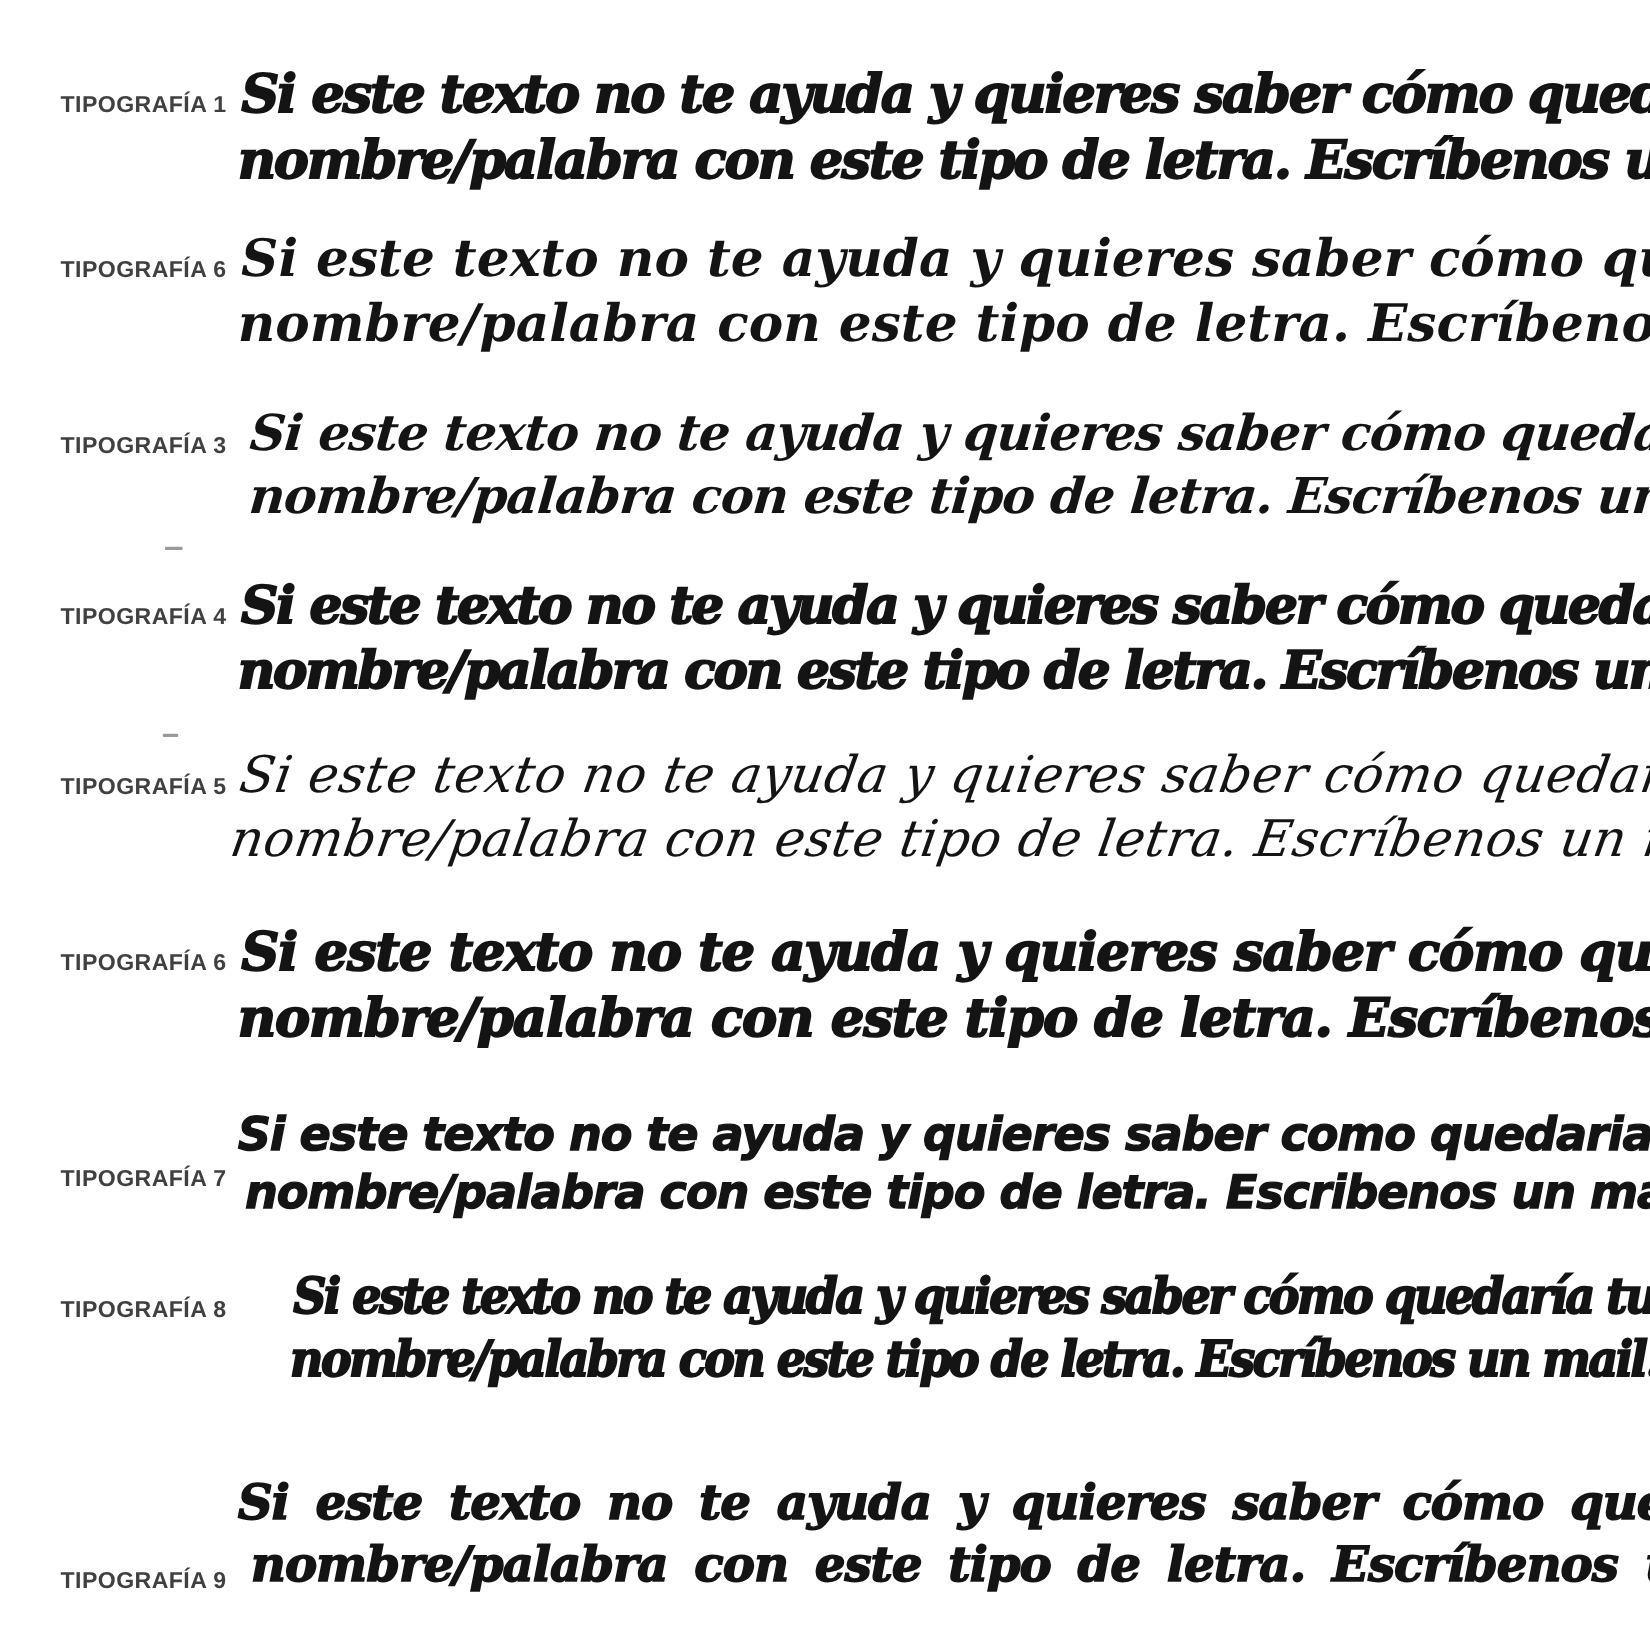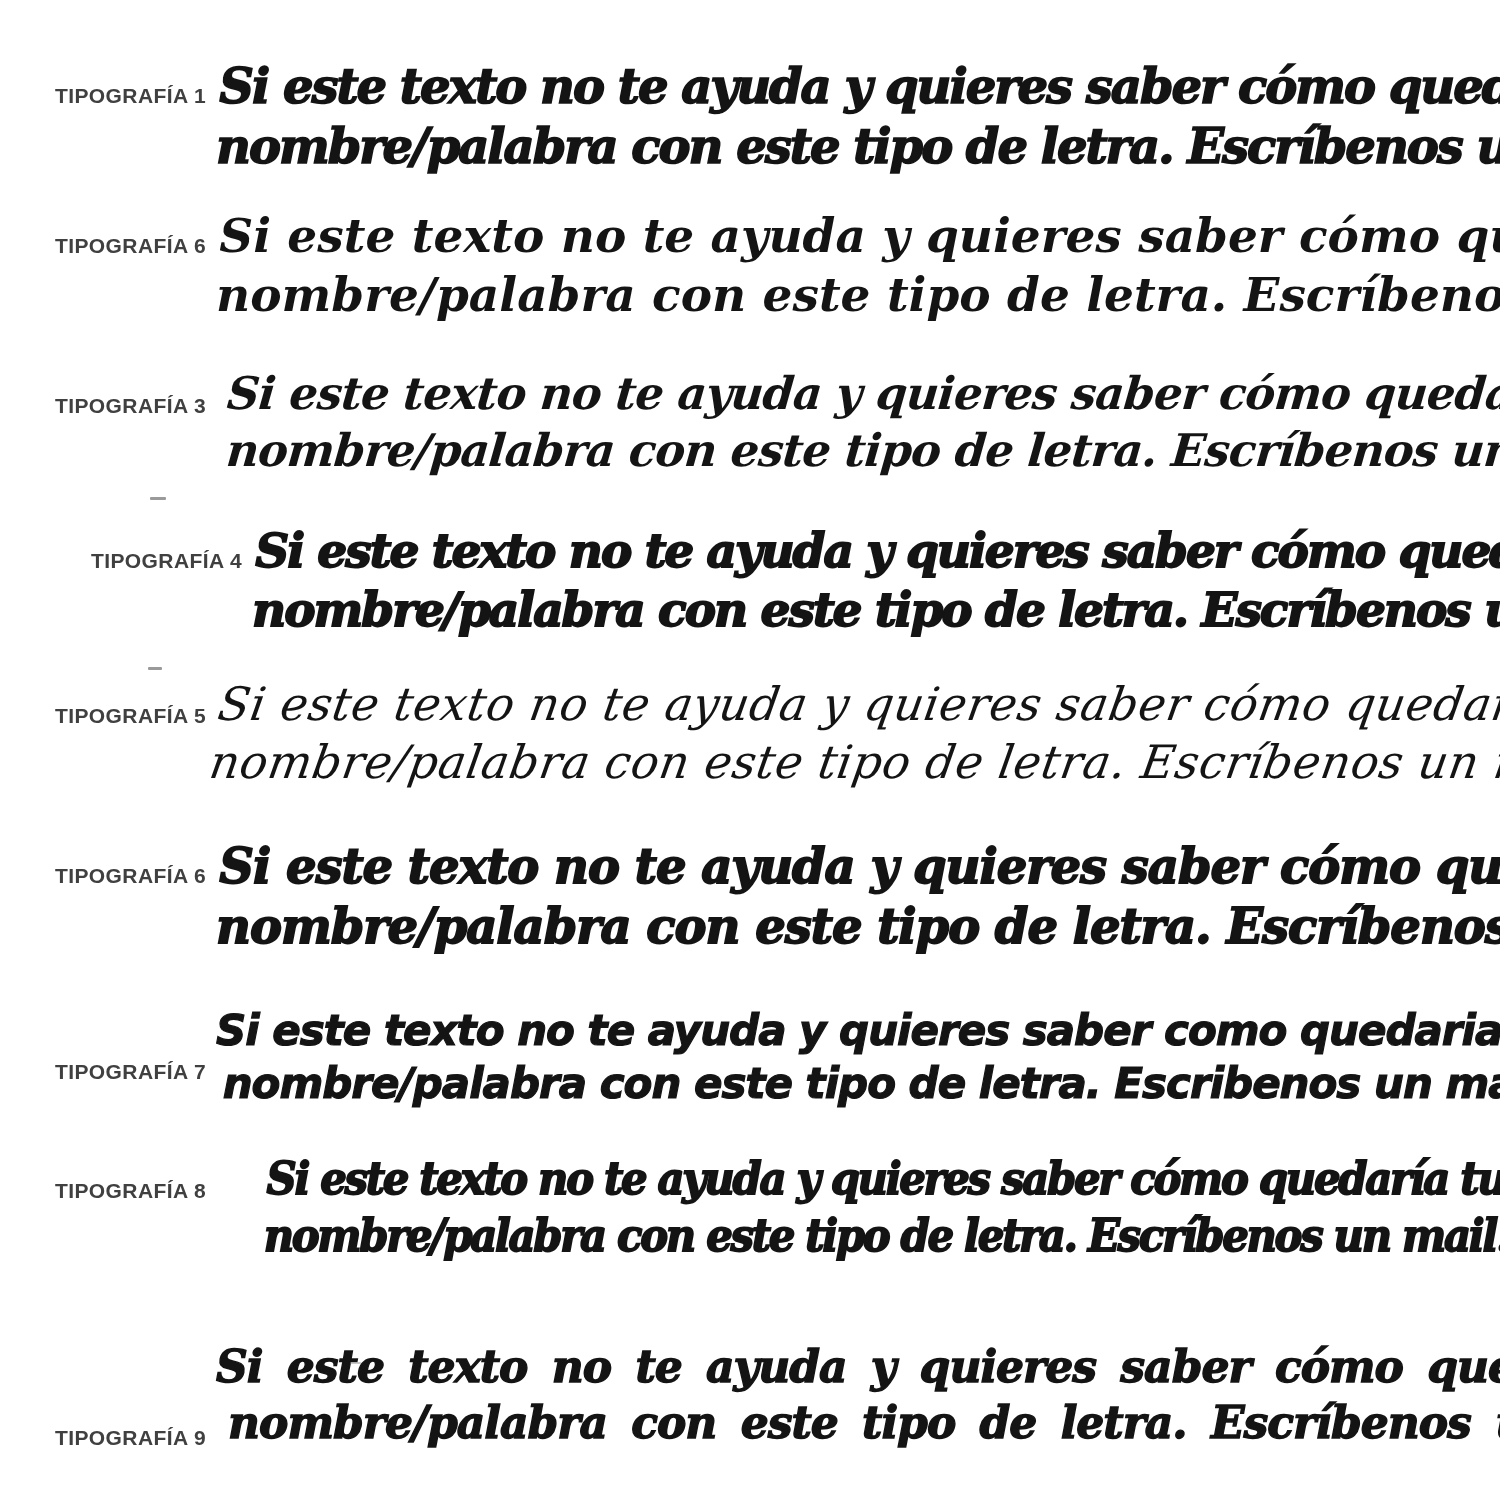--- a/index.html
+++ b/index.html
@@ -1,21 +1,21 @@
 <!DOCTYPE html>
 <html><head>
 <meta charset="utf-8">
 <style>
   * { margin:0; padding:0; box-sizing:border-box; }
   html,body { width:1500px; height:1500px; background:#ffffff; overflow:hidden;
               font-family:"Liberation Sans", sans-serif; }
   .sheet { position:relative; width:1500px; height:1500px; padding-top:30px; }
 
   .row { display:flex; align-items:flex-start; }
-  .r1{height:150px;} .r2{height:160px;} .r3{height:155px;gap:10px;} .r4{height:155px;padding-left:36px;}
+  .r1{height:150px;} .r2{height:160px;} .r3{height:155px;gap:10px;} .r4{height:155px;}
   .r5{height:160px;} .r6{height:155px;} .r7{height:160px;align-items:center;} .r8{height:155px;} .r9{height:170px;align-items:flex-end;}
 
   .label {
     flex:0 0 195px;
     padding:54px 0 0 55px;
     color:#404040;
     font-size:21px;
     font-weight:600;
     letter-spacing:0.4px;
     white-space:nowrap;

